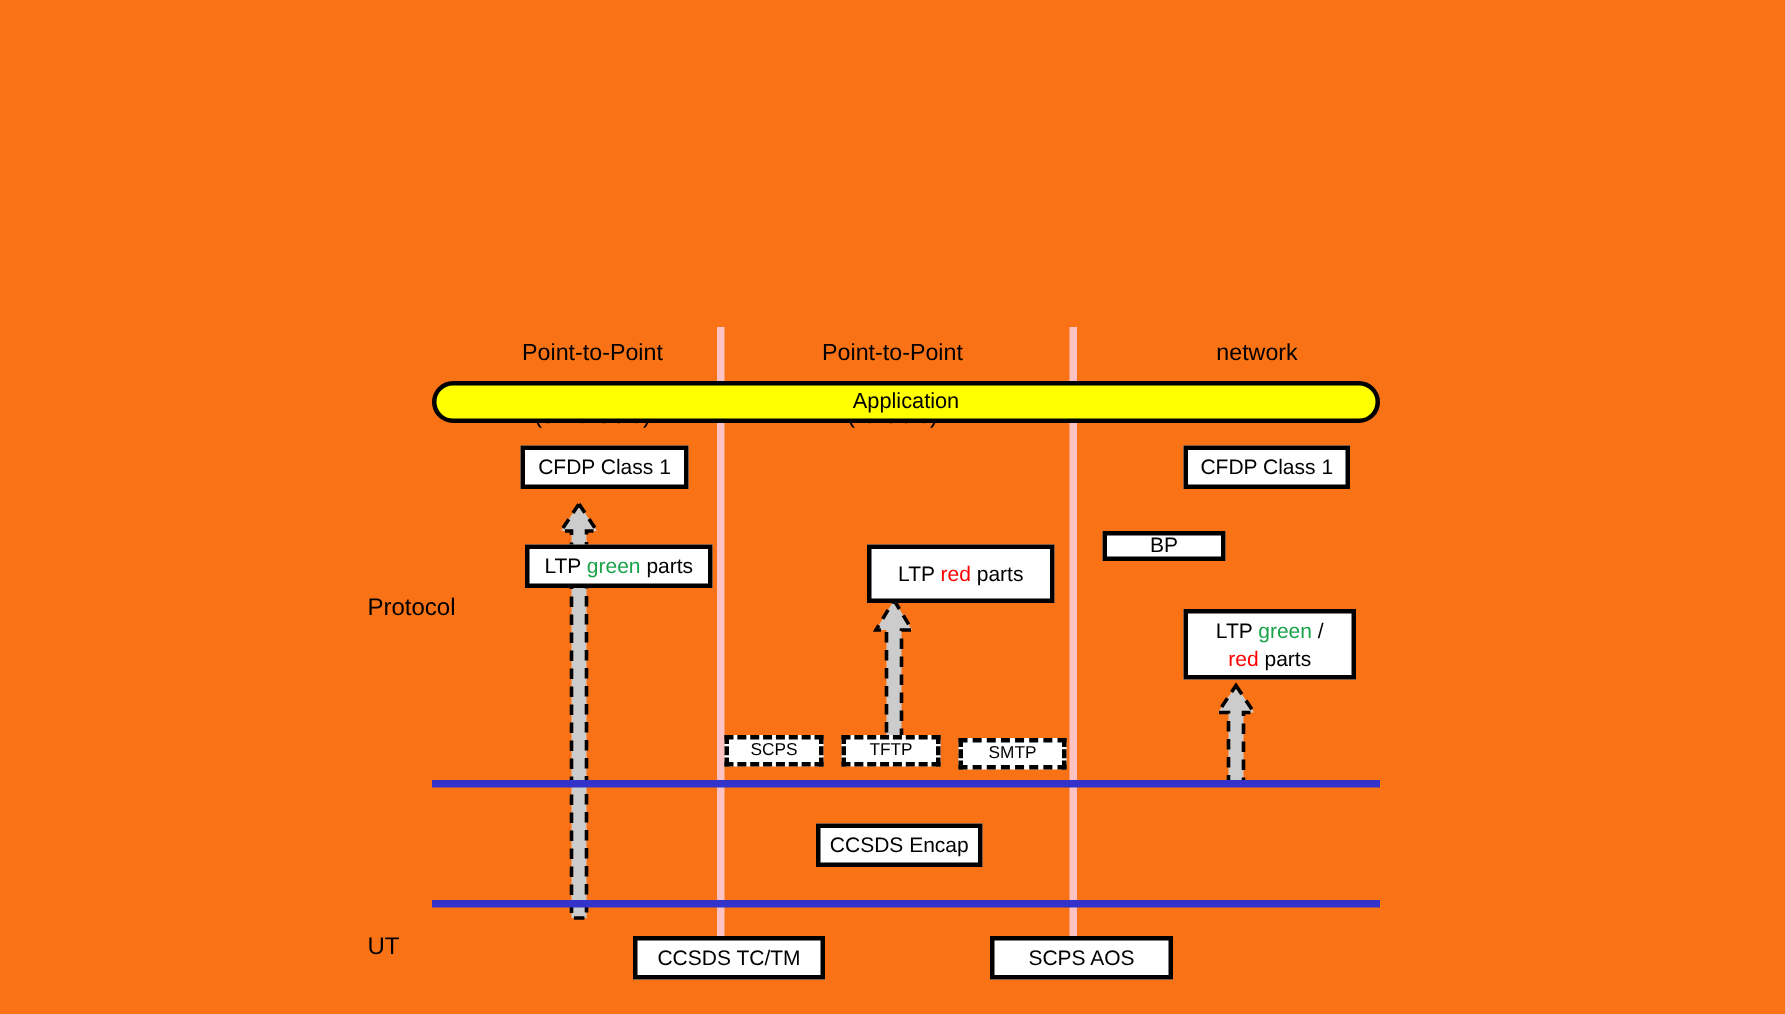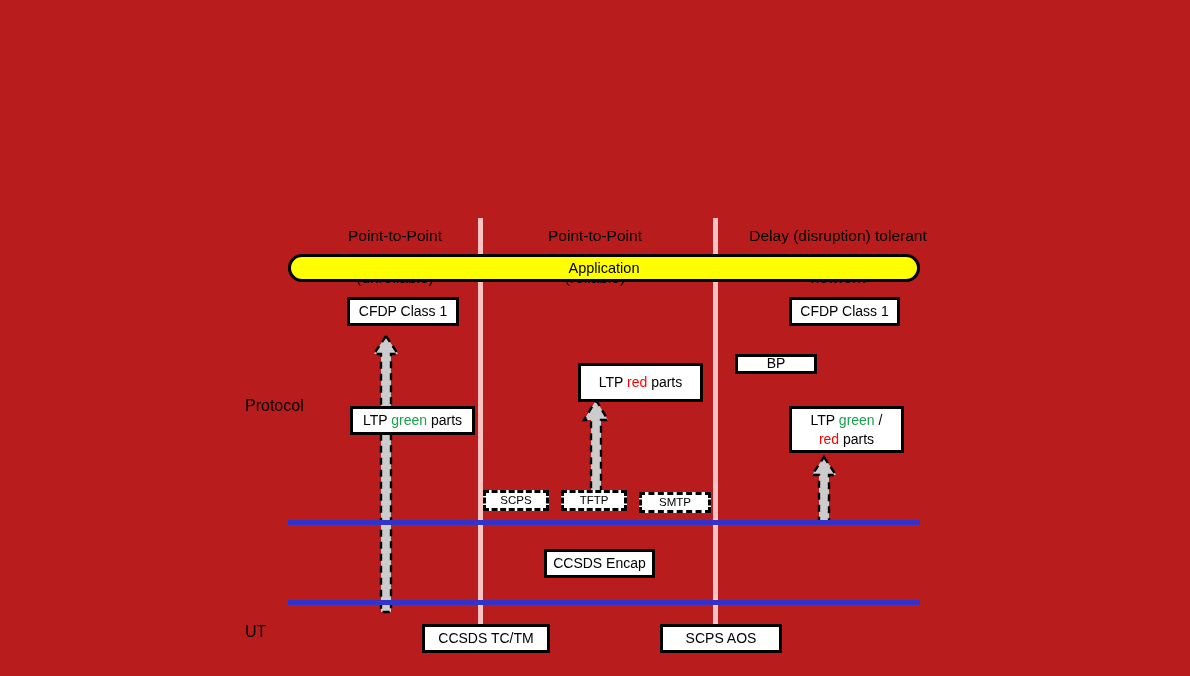--- a/index.html
+++ b/index.html
@@ -7,21 +7,21 @@
     padding: 0;
     background: #ffffff;
   }
   body {
     font-family: "Liberation Sans", sans-serif;
   }
   #canvas {
     position: relative;
     width: 1190px;
     height: 676px;
-    background: #b91c1c;
+    background: #f97316;
     overflow: hidden;
   }
 
   
   .col-header {
     position: absolute;
     text-align: center;
     font-size: 15.5px;
     color: #000000;
     line-height: 1.35;
@@ -111,21 +111,20 @@
     <div>Point-to-Point</div>
     <div>(unreliable)</div>
   </div>
 
   <div class="col-header" style="left:500px; top:205px; width:190px;">
     <div>Point-to-Point</div>
     <div>(reliable)</div>
   </div>
 
   <div class="col-header" style="left:722px; top:205px; width:232px;">
-    <div>Delay (disruption) tolerant</div>
     <div>network</div>
   </div>
 
   <div class="pink-line" style="left:478px; top:218px; height:424px;"></div>
   <div class="pink-line" style="left:713px; top:218px; height:424px;"></div>
 
   <div class="app-bar" style="left:288px; top:254px; width:632px; height:28px;">
     <span>Application</span>
   </div>
 
@@ -149,21 +148,21 @@
 
   <div class="pbox" style="left:347px; top:297px; width:112px; height:29px;">
     <span>CFDP Class 1</span>
   </div>
 
 
   <div class="pbox" style="left:789px; top:297px; width:111px; height:29px;">
     <span>CFDP Class 1</span>
   </div>
 
-  <div class="pbox" style="left:350px; top:363px; width:125px; height:29px;margin-top:43px;">
+  <div class="pbox" style="left:350px; top:363px; width:125px; height:29px;">
     <span>
       <span>LTP </span><span class="g">green</span><span> parts</span>
     </span>
   </div>
 
   <div class="pbox" style="left:578px; top:363px; width:125px; height:39px;text-align:right;">
     <span>
       <span>LTP </span><span class="r">red</span><span> parts</span>
     </span>
   </div>

